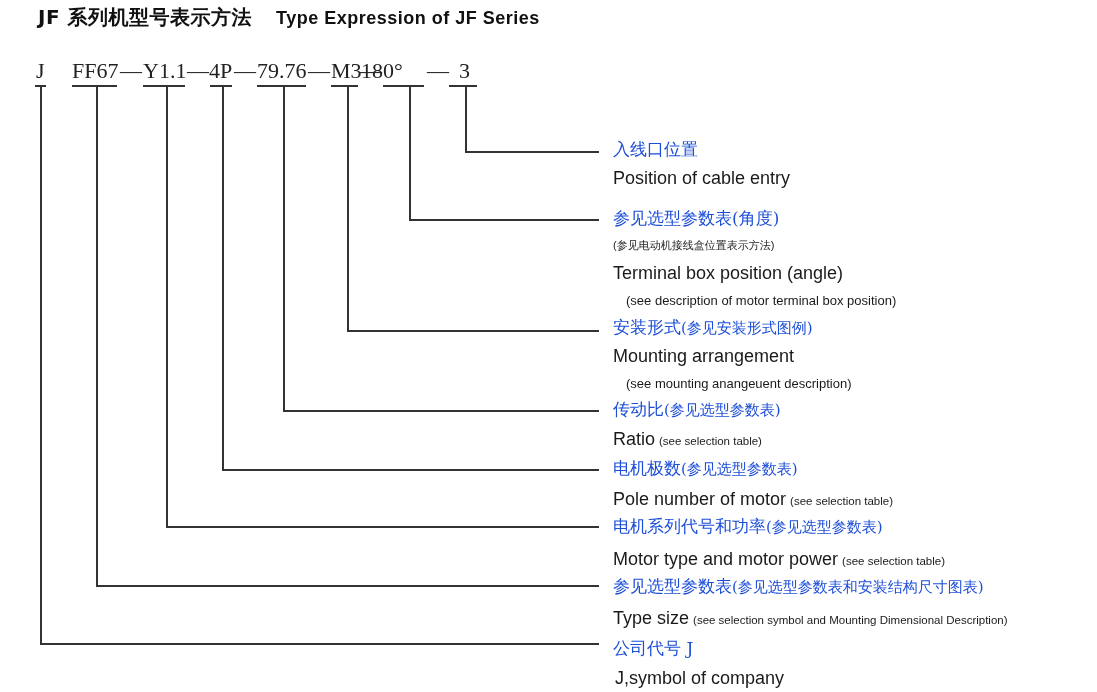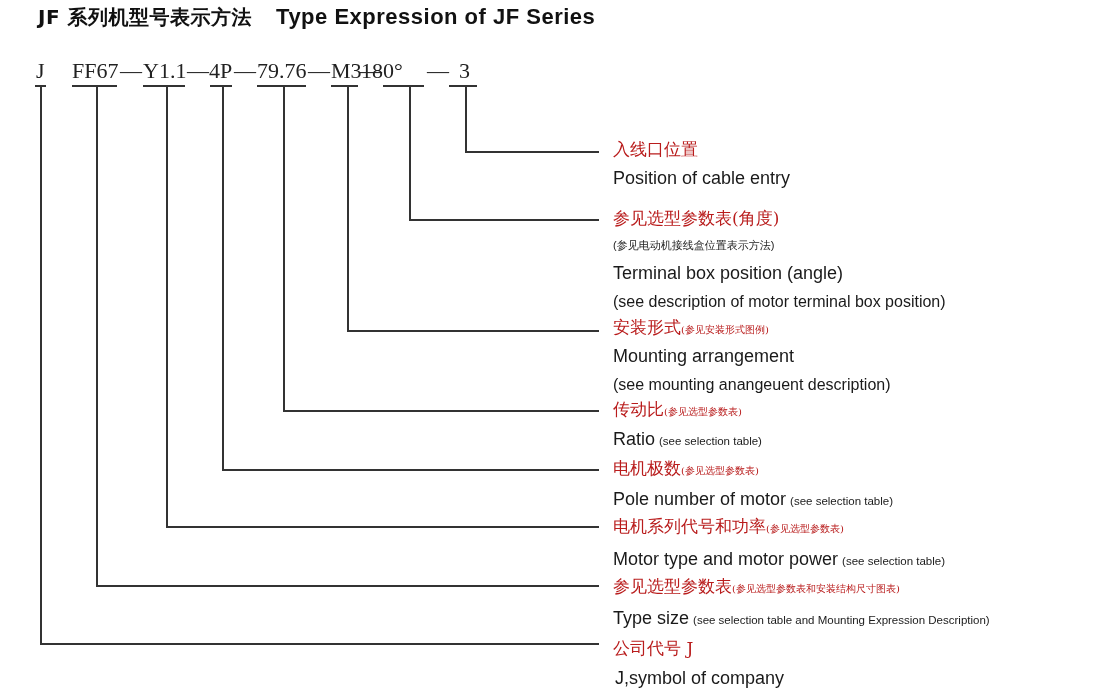--- a/index.html
+++ b/index.html
@@ -2,35 +2,35 @@
 <html><head>
 <meta charset="utf-8">
 <style>
   html, body { margin: 0; padding: 0; background: #ffffff; }
   body { width: 1097px; height: 692px; position: relative; overflow: hidden; color: #1a1a1a; }
   .title {
     position: absolute; left: 38px; top: 4px;
     font-family: "DejaVu Sans", sans-serif; font-weight: bold; font-size: 20px;
     letter-spacing: 0.5px; white-space: nowrap; color: #111;
   }
-  .title .en { margin-left: 24px; font-family: "Liberation Sans", sans-serif; font-size: 22px; }
+  .title .en { margin-left: 24px; font-family: "Liberation Sans", sans-serif; font-size: 18px; }
   .code {
     position: absolute; top: 58px; font-family: "Liberation Serif", serif;
     font-size: 22px; white-space: nowrap; color: #222;
   }
   .dash { position: absolute; top: 58px; font-family: "Liberation Serif", serif; font-size: 22px; color: #222; }
   .ln { position: absolute; background: #333; }
   .h { height: 1.5px; }
   .v { width: 1.5px; }
   .label { position: absolute; left: 613px; white-space: nowrap; }
-  .cn { font-family: "DejaVu Serif", serif; font-size: 17px; color: #b91c1c; }
-  .cn small { font-size: 10px; }
+  .cn { font-family: "DejaVu Serif", serif; font-size: 17px; color: #1d4ed8; }
+  .cn small { font-size: 15px; }
   .en-main { font-family: "Liberation Sans", sans-serif; font-size: 18px; color: #1a1a1a; }
   .en-main small { font-size: 11.5px; margin-left: 4px; }
-  .note { font-family: "Liberation Sans", sans-serif; font-size: 16px; color: #1a1a1a; }
+  .note { font-family: "Liberation Sans", sans-serif; font-size: 13px; color: #1a1a1a; margin-left: 13px; }
   .note-cn { font-family: Liberation Sans, sans-serif; font-size: 11px; color: #222; }
 </style>
 </head>
 <body>
 
 <div class="title">
   <span>JF 系列机型号表示方法</span><span class="en">Type Expression of  JF Series</span>
 </div>
 
 <div>
@@ -92,16 +92,16 @@
 <div class="label cn" style="top:398px"><span>传动比</span><small>(参见选型参数表)</small></div>
 <div class="label en-main" style="top:429px"><span>Ratio</span><small>(see selection table)</small></div>
 
 <div class="label cn" style="top:457px"><span>电机极数</span><small>(参见选型参数表)</small></div>
 <div class="label en-main" style="top:489px"><span>Pole number of motor</span><small>(see selection table)</small></div>
 
 <div class="label cn" style="top:515px"><span>电机系列代号和功率</span><small>(参见选型参数表)</small></div>
 <div class="label en-main" style="top:549px"><span>Motor type and motor power</span><small>(see selection table)</small></div>
 
 <div class="label cn" style="top:575px"><span>参见选型参数表</span><small>(参见选型参数表和安装结构尺寸图表)</small></div>
-<div class="label en-main" style="top:608px"><span>Type size</span><small>(see selection table and Mounting Expression Description)</small></div>
+<div class="label en-main" style="top:608px"><span>Type size</span><small>(see selection symbol and Mounting Dimensional Description)</small></div>
 
 <div class="label cn" style="top:637px">公司代号 J</div>
 <div class="label en-main" style="top:668px;left:615px">J,symbol of company</div>
 
 </body></html>

